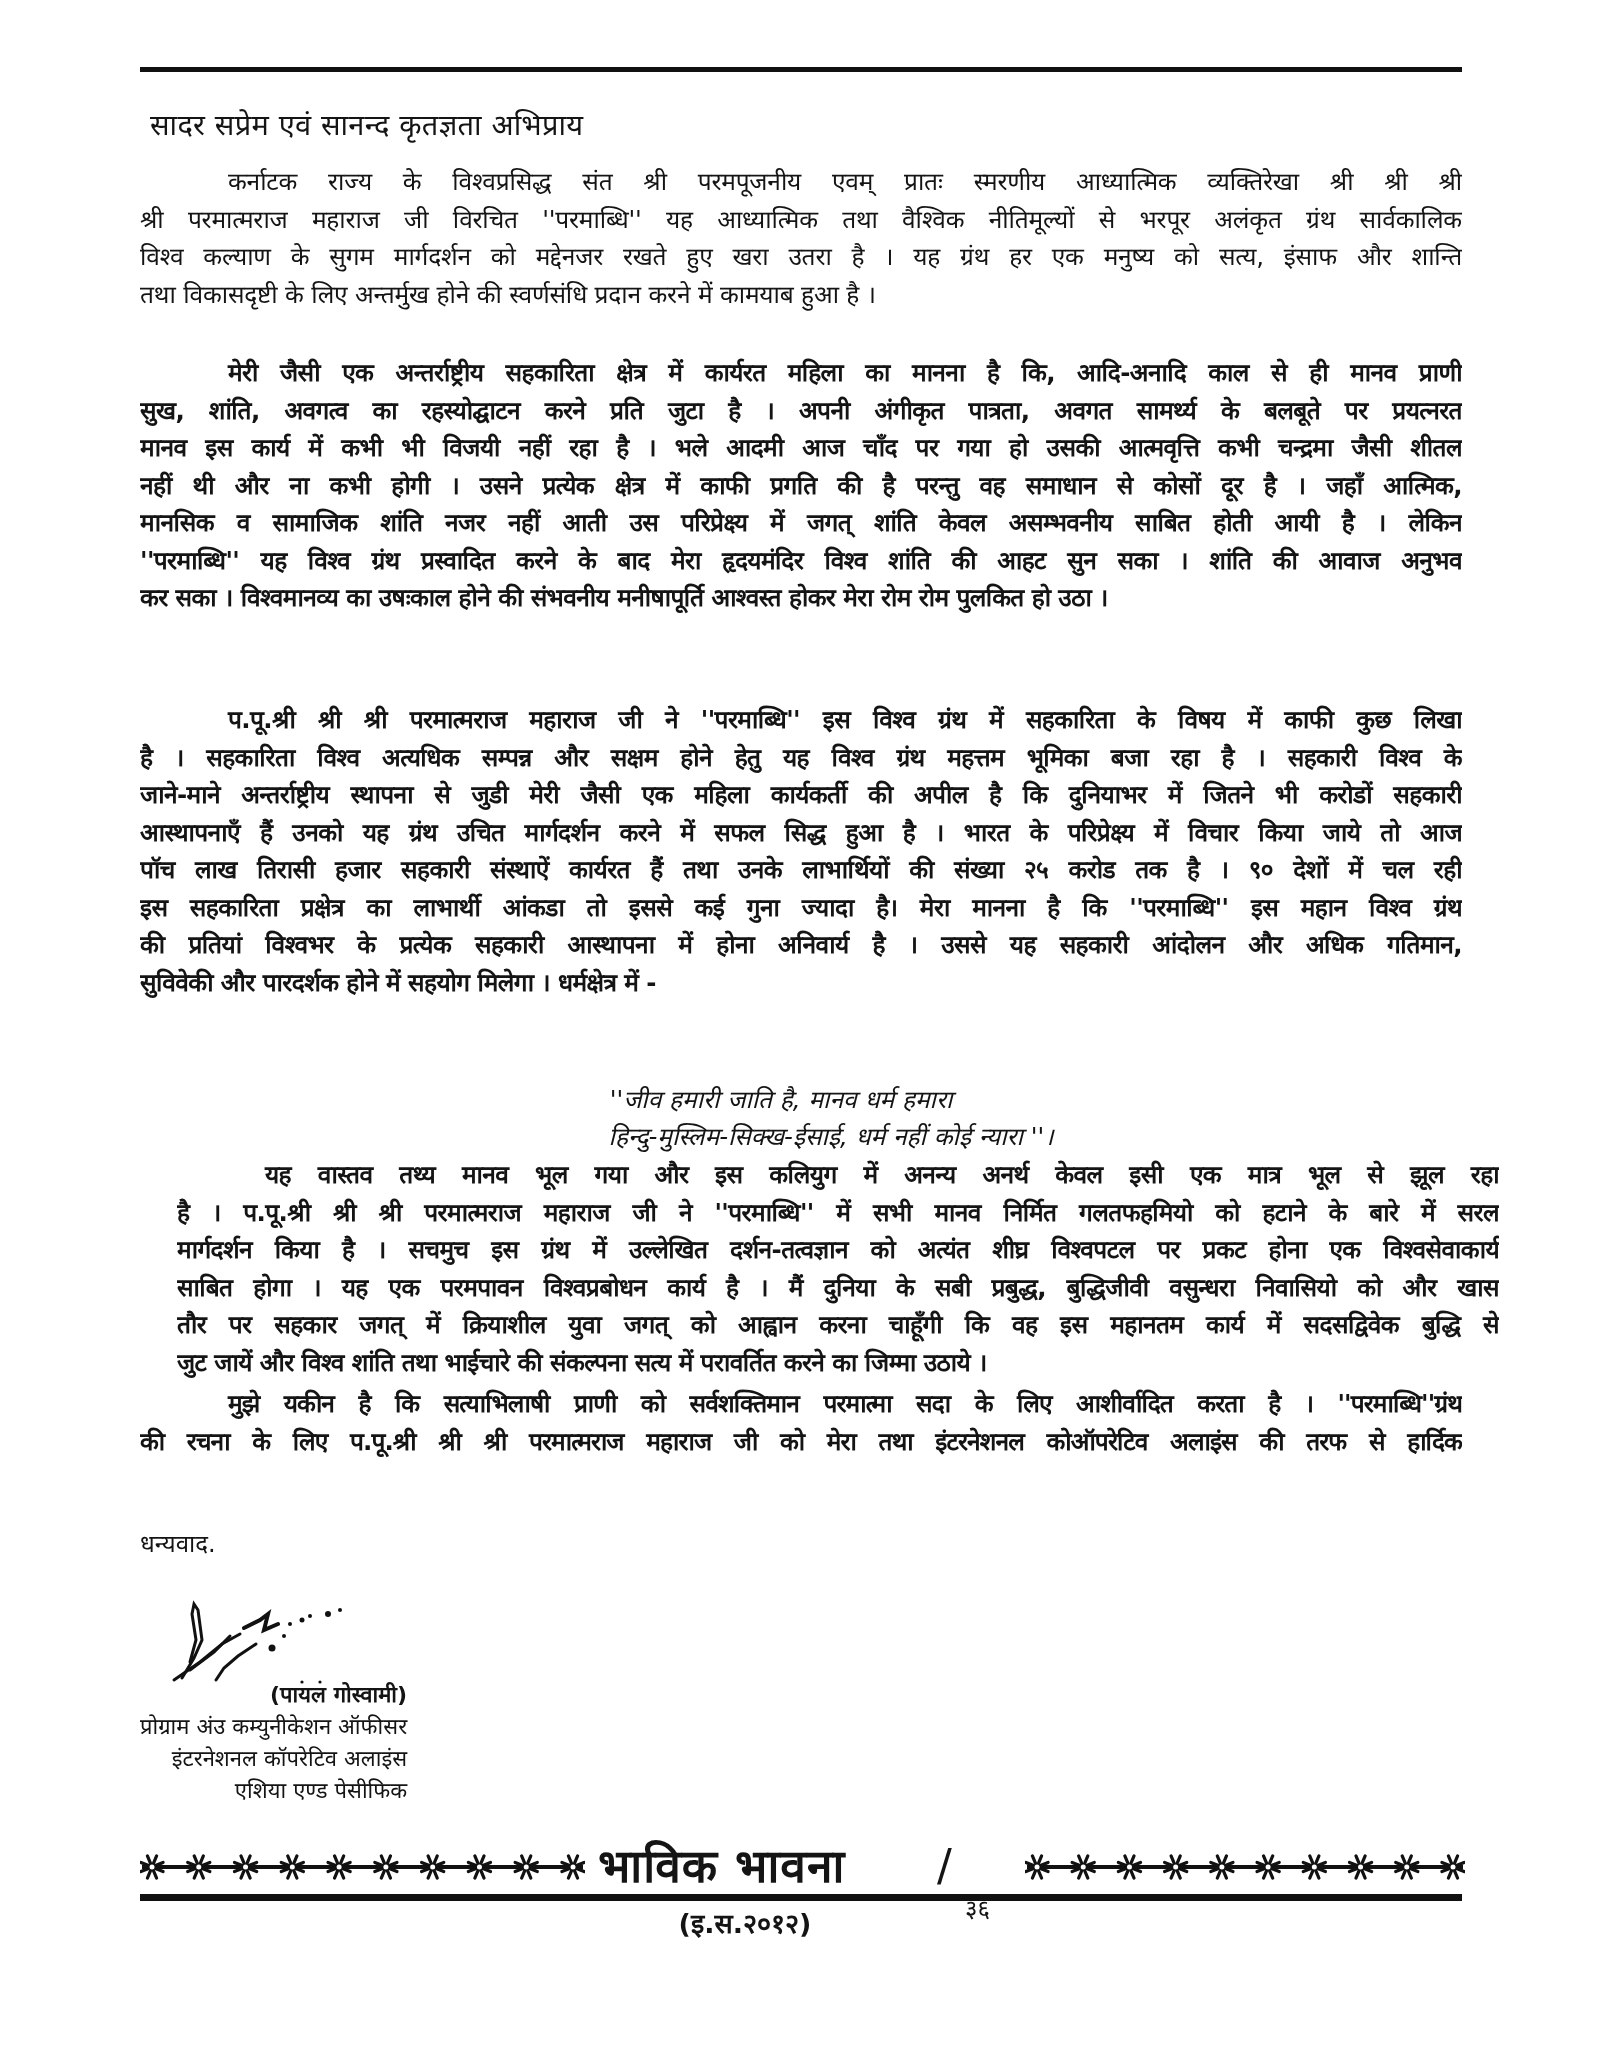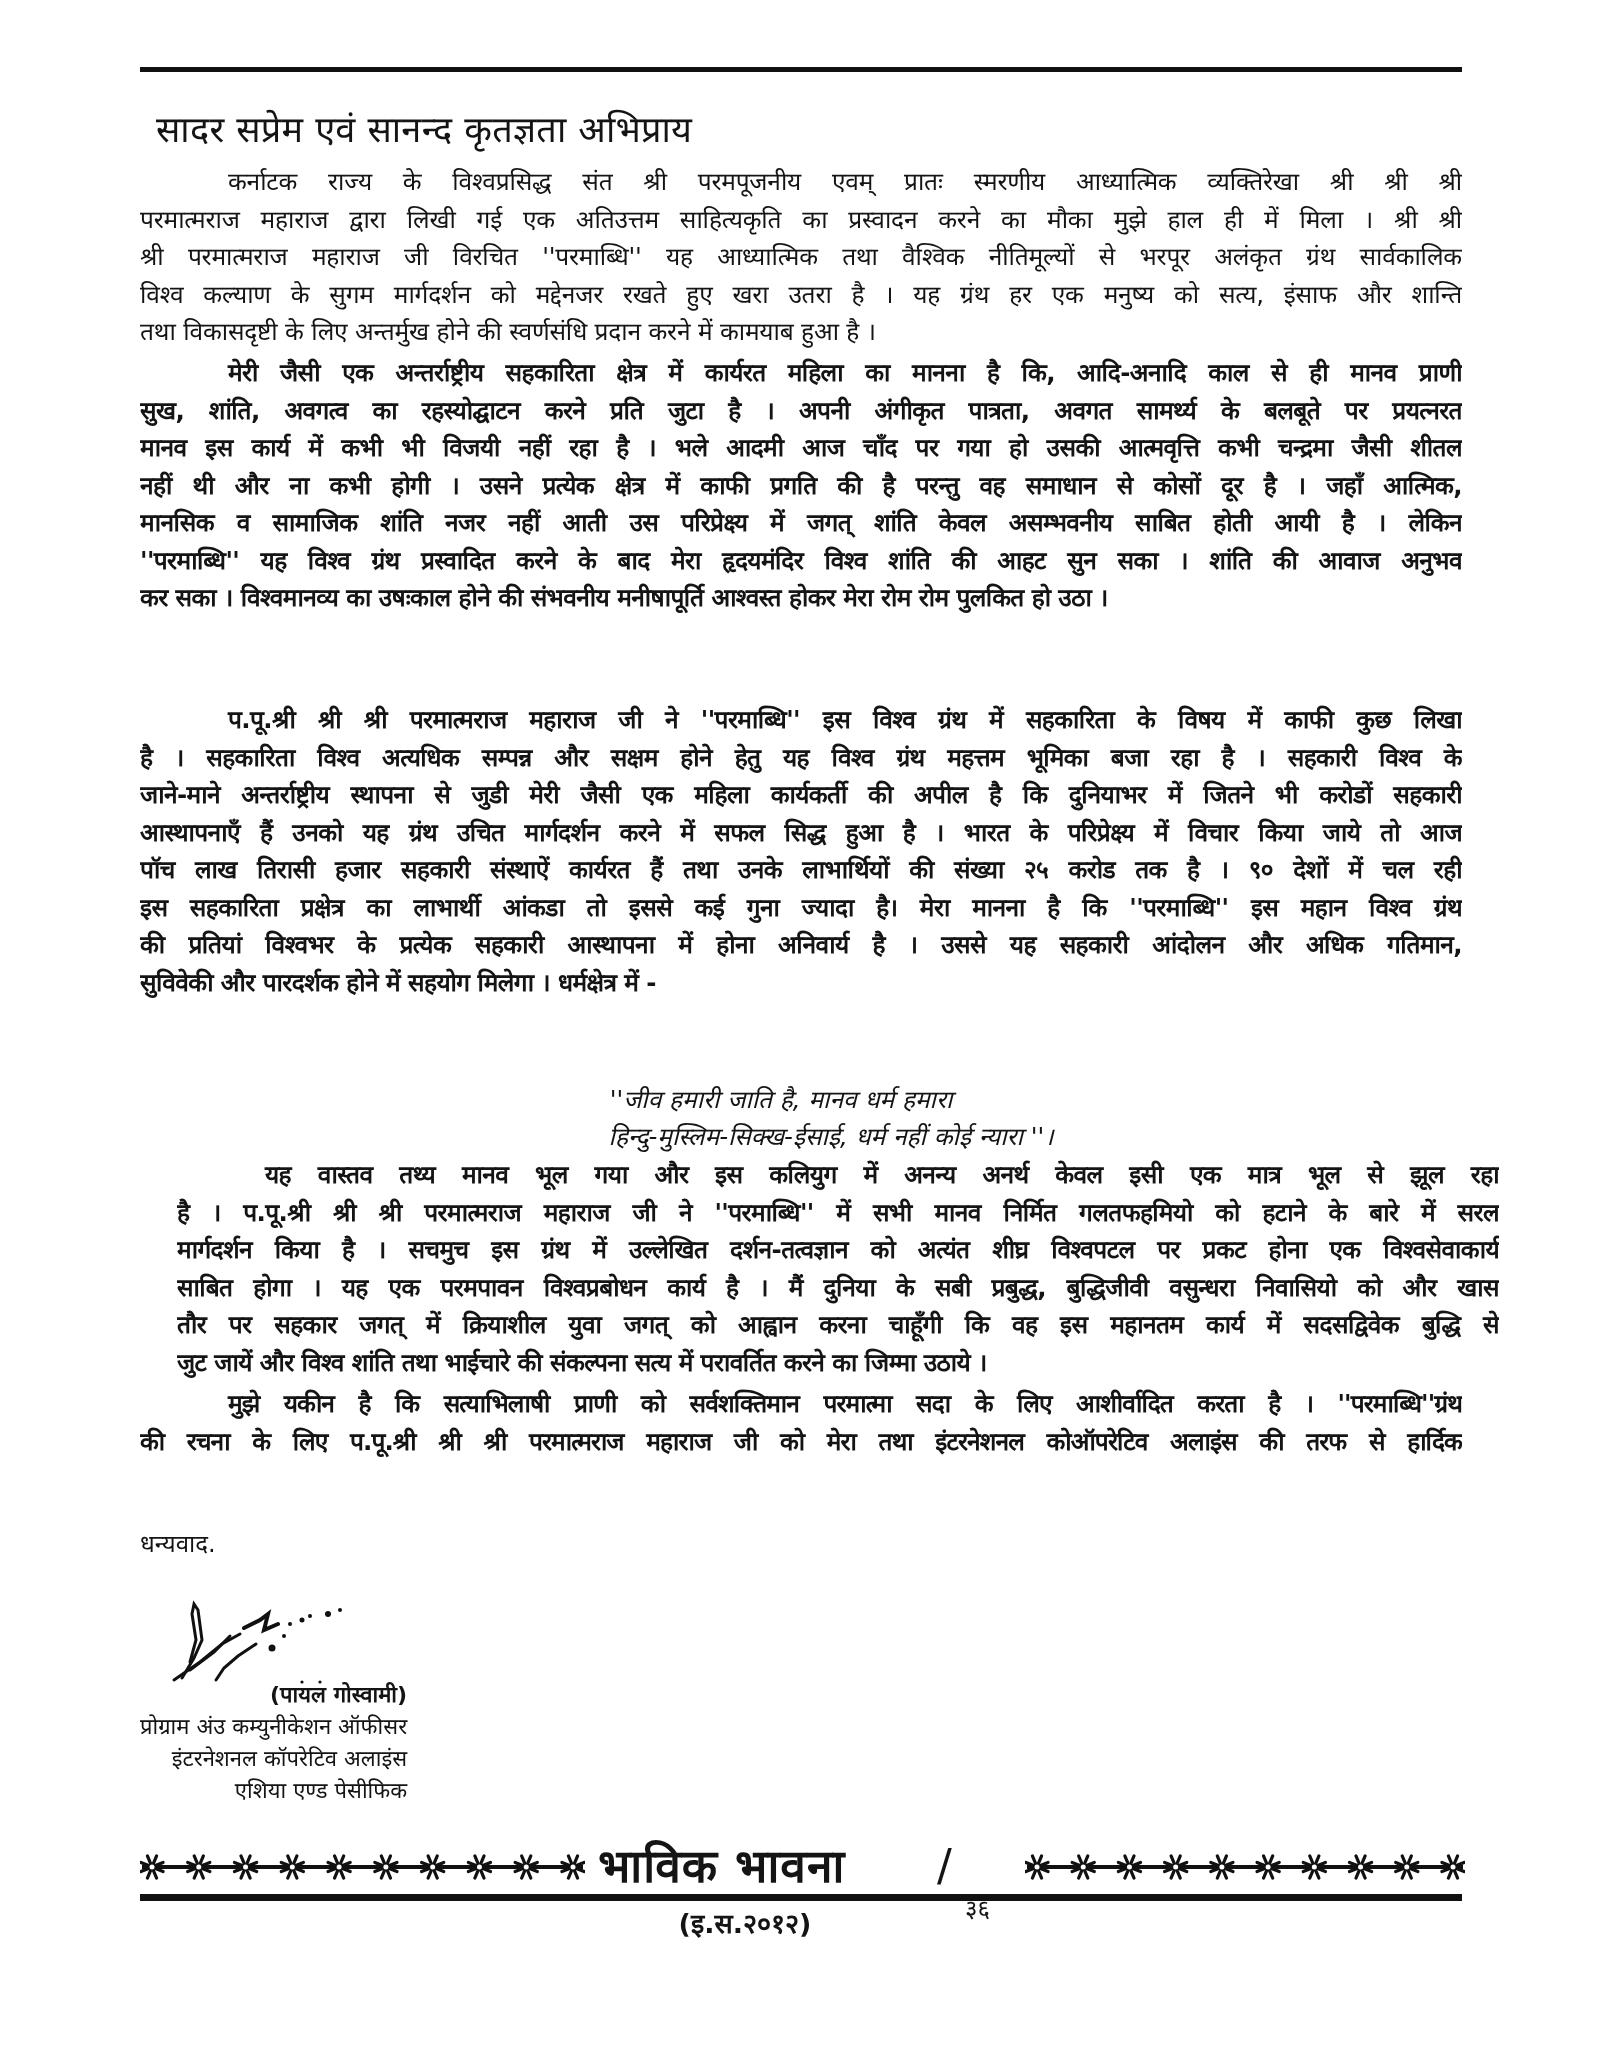--- a/index.html
+++ b/index.html
@@ -1,19 +1,19 @@
 <!DOCTYPE html>
 <html><head>
 <meta charset="utf-8">
 <style>
   html, body { margin: 0; padding: 0; background: #ffffff; }
   body { width: 1600px; height: 2045px; position: relative; overflow: hidden;
          font-family: "DejaVu Sans", "Liberation Sans", sans-serif; color: #141414; }
   .top-rule { position: absolute; left: 140px; top: 67px; width: 1322px; height: 5px; background: #111; }
-  .heading { position: absolute; left: 156px; top: 104px; font-size: 36px; font-weight: normal; letter-spacing: 0.3px; white-space: nowrap; }
+  .heading { position: absolute; left: 150px; top: 104px; font-size: 29px; font-weight: normal; letter-spacing: 0.3px; white-space: nowrap; }
   .body-text { position: absolute; left: 140px; width: 1322px; font-size: 24.5px; }
   .line { height: 37.5px; line-height: 37.5px; white-space: nowrap; text-align: justify; text-align-last: justify; overflow: hidden; font-weight: bold; letter-spacing: -0.6px; transform-origin: left center; }
   .line.first { padding-left: 88px; }
   .line.last { text-align-last: left; }
   #p1 { top: 154px; margin-top: 9px; }
   #p1 .line { font-weight: normal; letter-spacing: -0.2px; }
   #p2 { top: 354px; }
   #p3 { top: 701px; }
   .quote { position: absolute; left: 140px; width: 1322px; text-align: center; font-style: italic; font-size: 24.5px; line-height: 37.5px; white-space: nowrap; }
   #q1 { top: 1081px; padding-right: 40px; box-sizing: border-box; }
@@ -37,21 +37,20 @@
 </style>
 </head>
 <body>
 
 <div class="top-rule"></div>
 
 <div class="heading">सादर सप्रेम एवं सानन्द कृतज्ञता अभिप्राय</div>
 
 <div class="body-text" id="p1">
   <div class="line first">कर्नाटक राज्य के विश्वप्रसिद्ध संत श्री परमपूजनीय एवम् प्रातः स्मरणीय आध्यात्मिक व्यक्तिरेखा  श्री श्री श्री</div>
-  <div class="line">परमात्मराज महाराज द्वारा लिखी गई एक अतिउत्तम साहित्यकृति का प्रस्वादन करने का मौका मुझे  हाल ही में मिला । श्री श्री</div>
   <div class="line">श्री परमात्मराज महाराज जी विरचित ''परमाब्धि'' यह आध्यात्मिक तथा वैश्विक नीतिमूल्यों से भरपूर अलंकृत ग्रंथ सार्वकालिक</div>
   <div class="line">विश्व कल्याण के सुगम मार्गदर्शन को मद्देनजर रखते हुए खरा  उतरा है । यह ग्रंथ हर एक मनुष्य को सत्य, इंसाफ और शान्ति</div>
   <div class="line last">तथा विकासदृष्टी के लिए अन्तर्मुख होने की स्वर्णसंधि प्रदान करने में कामयाब हुआ है ।</div>
 </div>
 
 <div class="body-text" id="p2">
   <div class="line first">मेरी जैसी एक अन्तर्राष्ट्रीय सहकारिता क्षेत्र में कार्यरत महिला का मानना है कि, आदि-अनादि काल से ही मानव प्राणी</div>
   <div class="line">सुख, शांति, अवगत्व का रहस्योद्घाटन करने प्रति जुटा है । अपनी अंगीकृत पात्रता, अवगत सामर्थ्य के बलबूते पर प्रयत्नरत</div>
   <div class="line">मानव इस कार्य में कभी भी विजयी नहीं रहा है । भले आदमी आज चाँद पर गया हो उसकी आत्मवृत्ति कभी चन्द्रमा जैसी शीतल</div>
   <div class="line">नहीं थी और ना कभी होगी । उसने प्रत्येक क्षेत्र में काफी प्रगति की है परन्तु वह समाधान से कोसों दूर है । जहाँ आत्मिक,</div>

